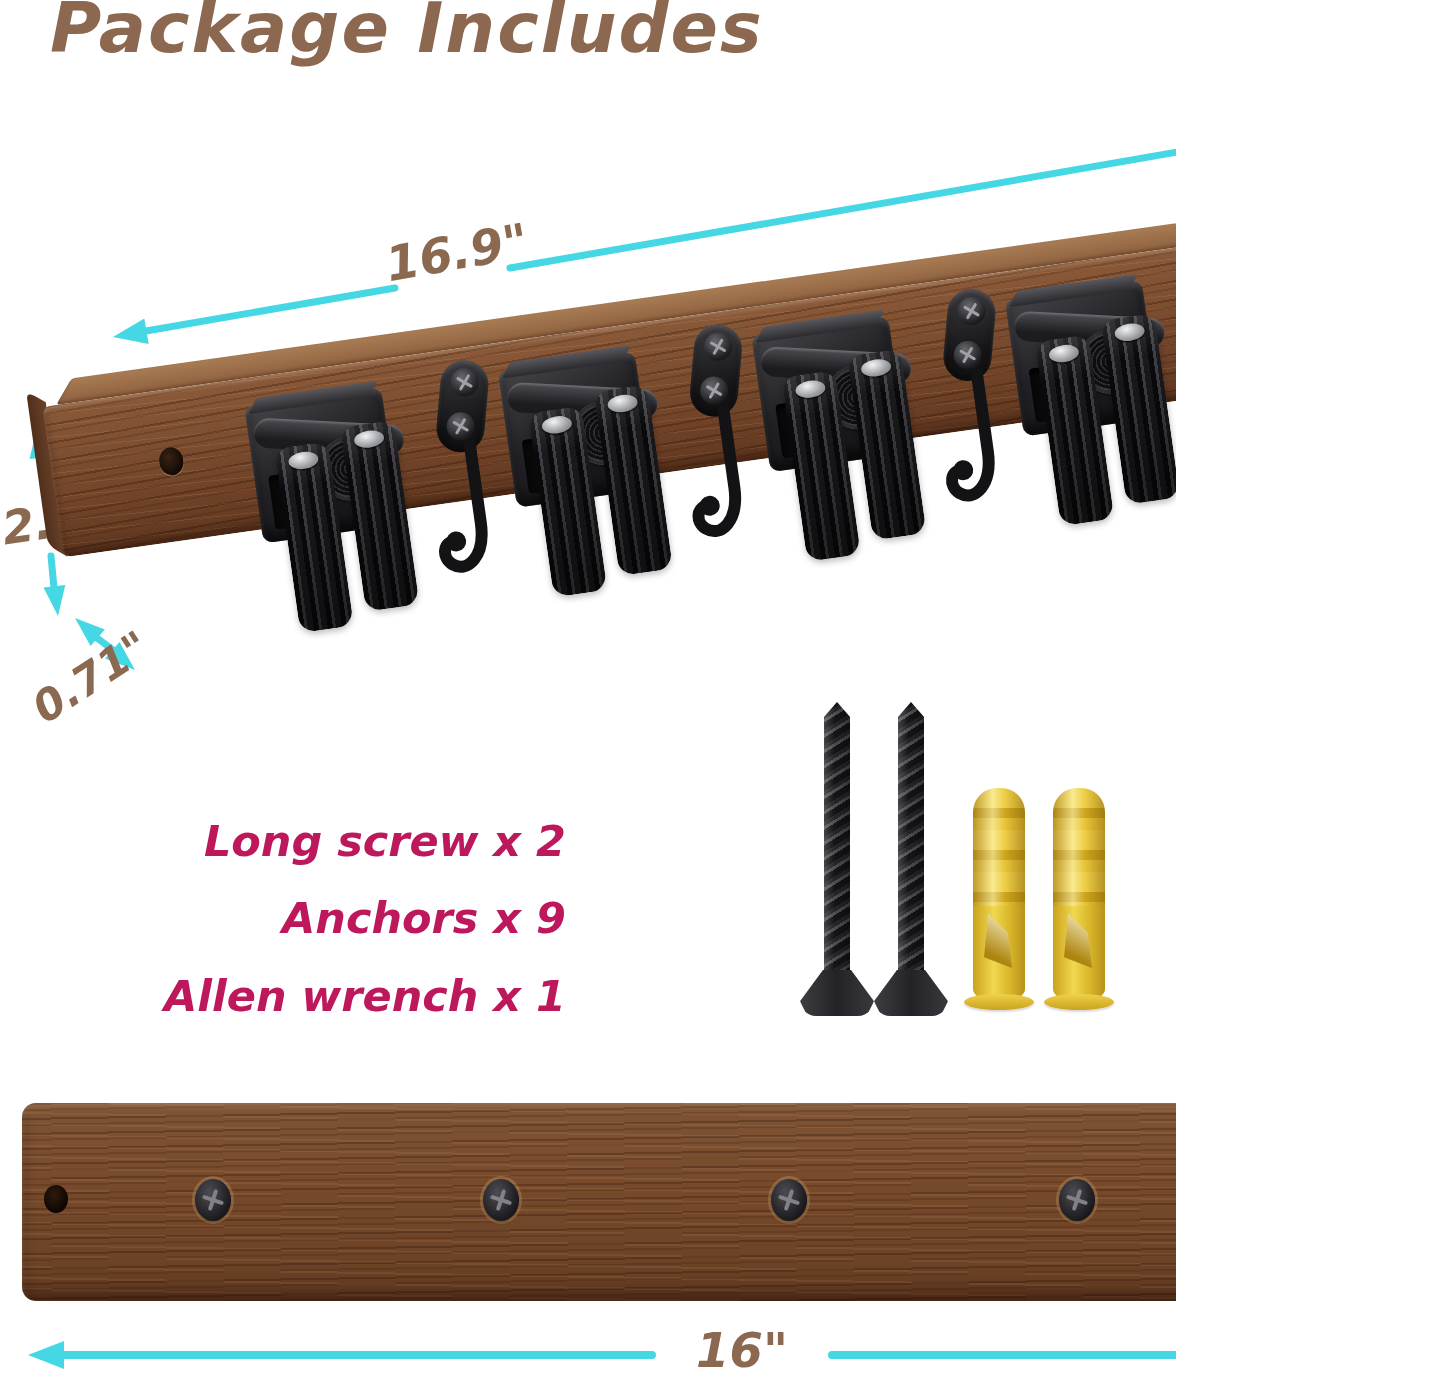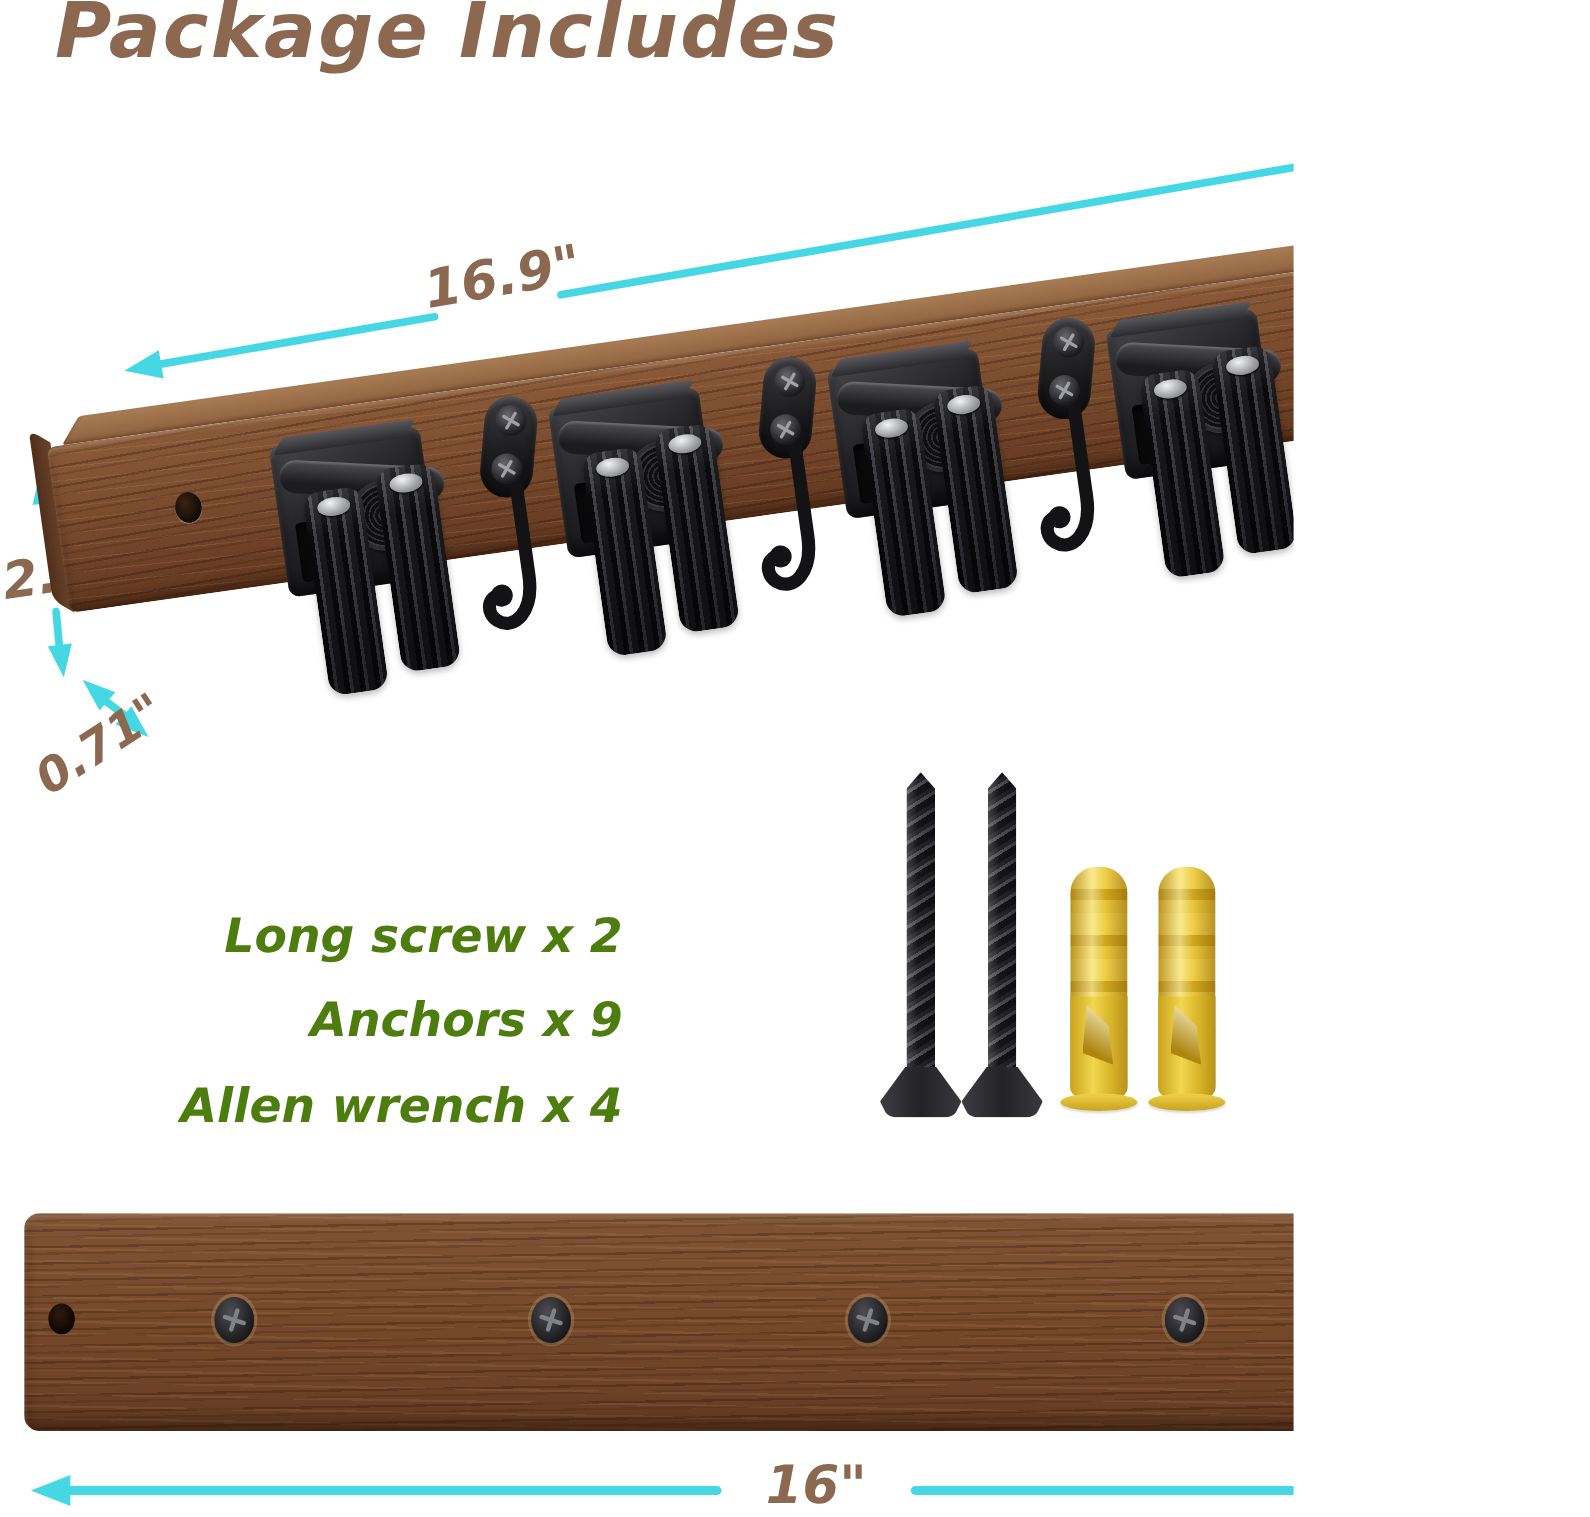--- a/index.html
+++ b/index.html
@@ -9,22 +9,22 @@
   
   .title { position:absolute; left:50px; top:-12px; margin:0; font-size:70px; line-height:1.15;
            font-style:italic; font-weight:700; letter-spacing:2px; color:#8d6850; }
   .dim { position:absolute; color:#8b6850; font-style:italic; font-weight:600; white-space:nowrap; }
   .dim-169 { left:382px; top:224px; width:150px; font-size:48px; transform:rotate(-10deg); text-align:center; }
   .dim-21  { left:2px;   top:494px; width:110px; font-size:46px; transform:rotate(-8deg); }
   .dim-071 { left:6px;   top:652px; width:170px; font-size:43px; transform:rotate(-33deg); text-align:center; }
   .dim-16  { left:672px; top:1322px; width:140px; font-size:48px; text-align:center; }
 
   .items { position:absolute; left:138px; top:818px; width:428px; text-align:right; }
-  .item  { font-size:43px; line-height:1.1; font-style:italic; font-weight:600; color:#4d7c0f;
-           margin-bottom:30px; white-space:nowrap;margin-top:10px; }
+  .item  { font-size:43px; line-height:1.1; font-style:italic; font-weight:600; color:#be185d;
+           margin-bottom:30px; white-space:nowrap; }
 
   
   .arrows { position:absolute; left:0; top:0; width:1445px; height:1379px; pointer-events:none; }
   .arrows line { stroke:#46d7e4; stroke-width:7; stroke-linecap:round; }
   .arrows line.thick { stroke-width:8; }
   .arrows polygon { fill:#46d7e4; }
 
   
   .rack { position:absolute; left:50px; top:285px; width:1345px; height:430px; transform:rotate(-8deg); }
   .board-end { position:absolute; left:-2px; top:24px; width:18px; height:156px;
@@ -260,21 +260,21 @@
       <div class="lever"></div>
       <div class="wheel"></div>
       <div class="roller roller-a"></div>
       <div class="roller roller-b"></div>
     </div>
   </div>
 
   <div class="items">
     <div class="item">Long screw x 2</div>
     <div class="item">Anchors x 9</div>
-    <div class="item">Allen wrench x 4</div>
+    <div class="item">Allen wrench x 1</div>
   </div>
 
   <div class="long-screw ls-1">
     <div class="shaft"></div>
     <div class="head"></div>
   </div>
   <div class="long-screw ls-2">
     <div class="shaft"></div>
     <div class="head"></div>
   </div>

